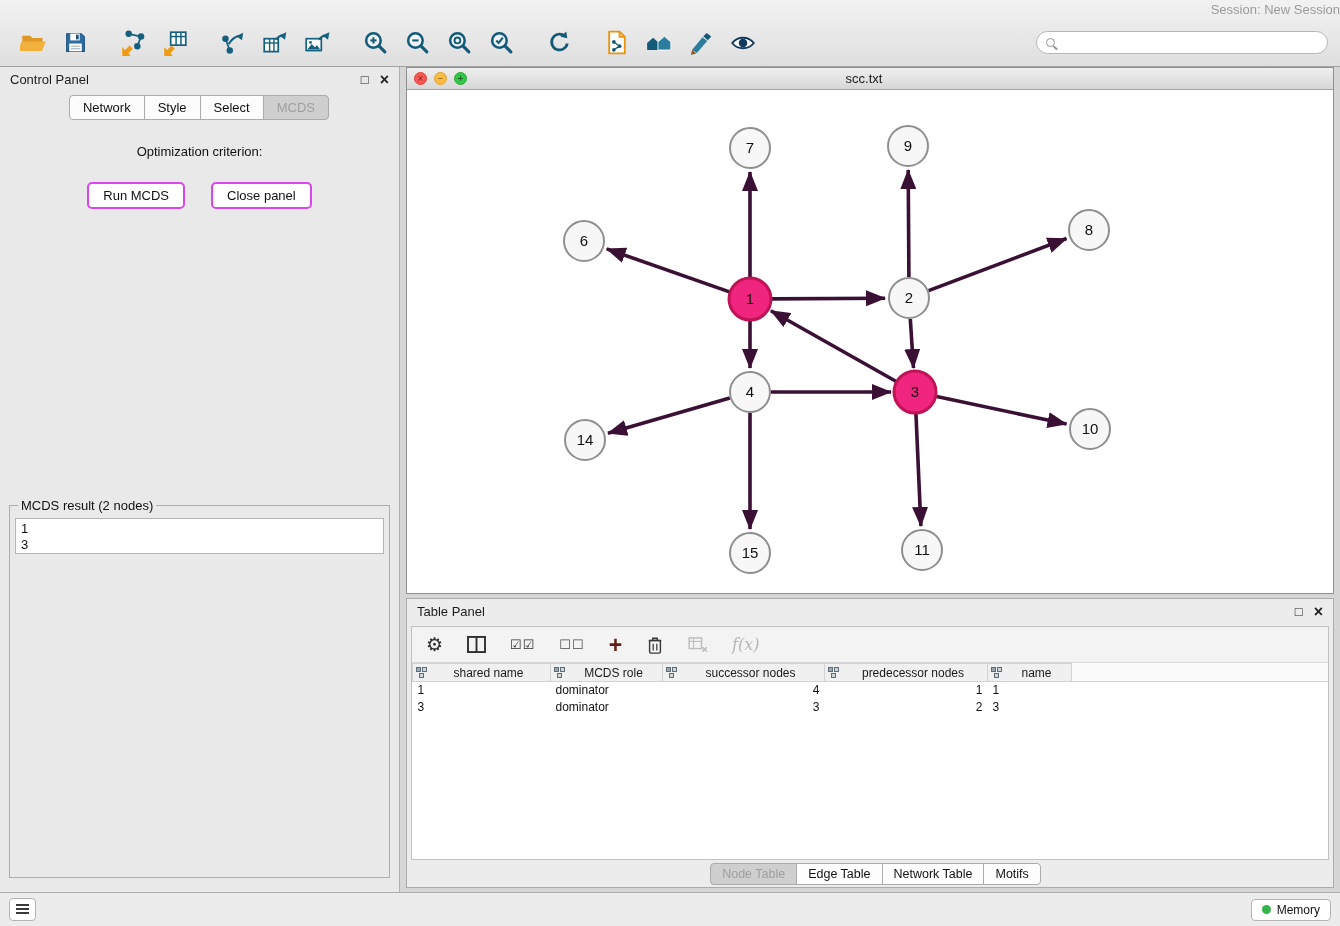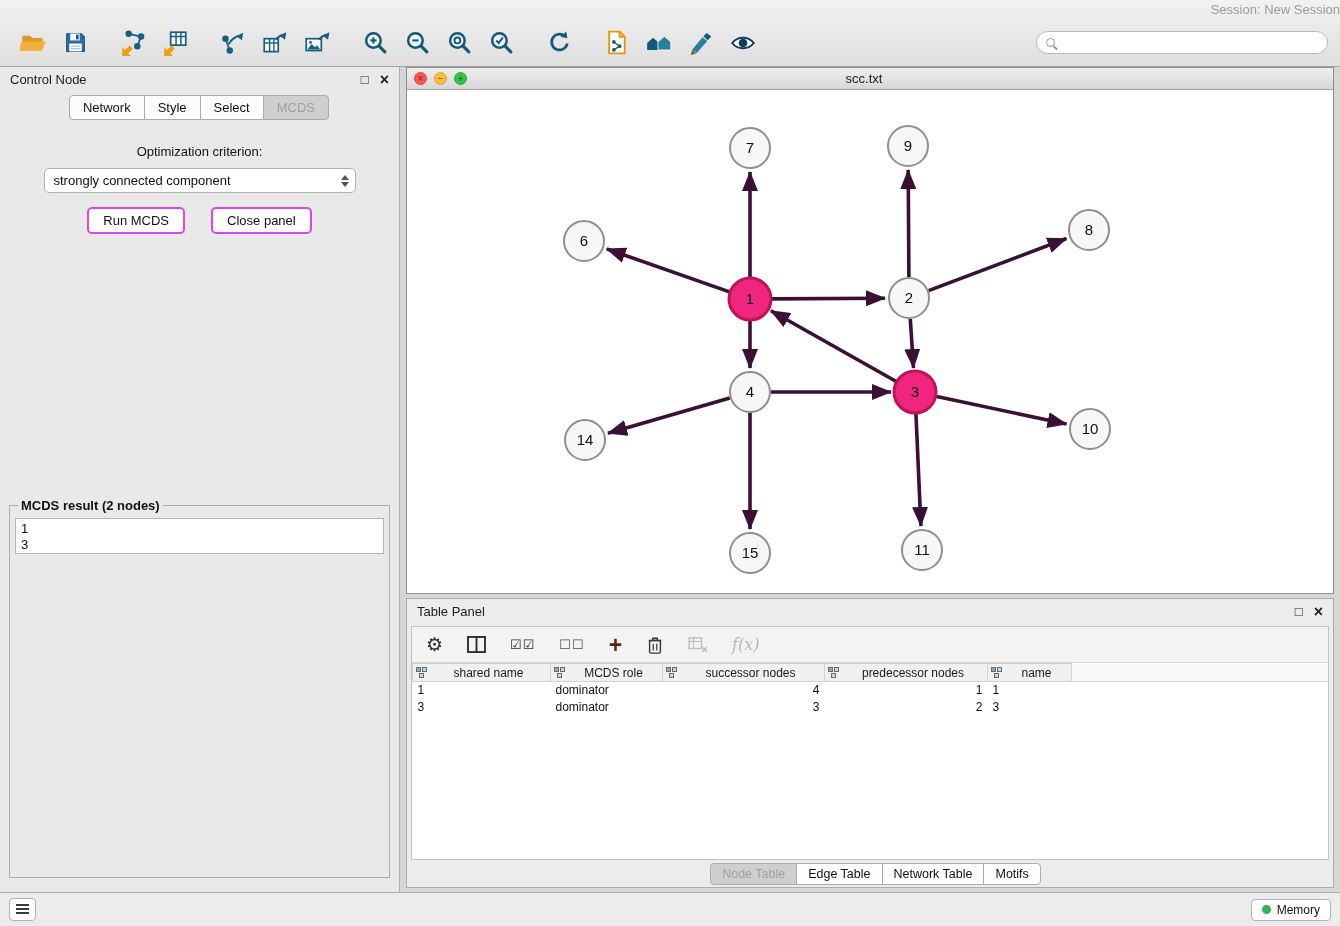--- a/index.html
+++ b/index.html
@@ -34,21 +34,21 @@
 .cp-content { flex:1; display:flex; flex-direction:column; align-items:center; padding-top:24px; min-height:0; }
 .opt-label { font-size:13px; color:#111; margin-bottom:9px; }
 .dropdown { width:312px; height:25px; background:#fff; border:1px solid #b3b3b3; border-radius:5px; display:flex; align-items:center; padding:0 6px 0 9px; font-size:13px; color:#111; }
 .dd-arrows { margin-left:auto; display:flex; flex-direction:column; gap:2px; align-items:center; }
 .dd-arrows i { width:0; height:0; border-left:4px solid transparent; border-right:4px solid transparent; display:block; }
 .dd-up { border-bottom:5px solid #555; }
 .dd-down { border-top:5px solid #555; }
 .cp-buttons { display:flex; gap:26px; margin-top:14px; }
 .btn { background:#fff; border:2px solid #d946ef; border-radius:5px; padding:4px 14px; font-size:13px; color:#111; }
 fieldset.result-fieldset { margin:auto 9px 14px; align-self:stretch; height:380px; border:1px solid #adadad; padding:5px 5px 6px; }
-fieldset.result-fieldset legend { font-size:13px; padding:0 3px; margin-left:3px; color:#111;font-weight:bold; }
+fieldset.result-fieldset legend { font-size:13px; padding:0 3px; margin-left:3px; color:#111; }
 .result-box { background:#fff; border:1px solid #b5b5b5; height:100%; overflow:hidden; padding:2px 0 0 5px; }
 .result-item { font-size:13px; line-height:16px; color:#111; }
 
 
 .right-side { flex:1; display:flex; flex-direction:column; padding:0 6px 4px 6px; min-width:0; }
 .network-window { height:527px; border:1px solid #8f8f8f; background:#fff; display:flex; flex-direction:column; flex:0 0 auto; }
 .net-titlebar { height:22px; background:linear-gradient(#efefef,#d7d7d7); border-bottom:1px solid #a5a5a5; display:flex; align-items:center; padding:0 7px; position:relative; flex:0 0 auto; }
 .traffic { display:flex; gap:7px; z-index:2; }
 .light { width:13px; height:13px; border-radius:50%; font-size:10px; line-height:12px; text-align:center; color:rgba(0,0,0,0.55); }
 .light.red { background:#fc5753; border:1px solid #df3e39; }
@@ -246,41 +246,34 @@
         <span class="loupe"></span>
         <input class="search-input" value="" placeholder="" style="">
       </div>
     </div>
   </div>
 
   <div class="main">
 
     <div class="control-panel">
       <div class="panel-header">
-        <span>Control Node</span>
+        <span>Control Panel</span>
         <span class="panel-controls">
           <span class="panel-ctl">□</span>
           <span class="panel-ctl close">×</span>
         </span>
       </div>
       <div class="cp-tabs">
           <div class="cp-tab">Network</div>
           <div class="cp-tab">Style</div>
           <div class="cp-tab">Select</div>
           <div class="cp-tab active">MCDS</div>
         </div>
       <div class="cp-content">
         <div class="opt-label">Optimization criterion:</div>
-        <div class="dropdown">
-          <span>strongly connected component</span>
-          <span class="dd-arrows">
-              <i class="dd-up"></i>
-              <i class="dd-down"></i>
-            </span>
-        </div>
         <div class="cp-buttons">
           <button class="btn">Run MCDS</button>
           <button class="btn">Close panel</button>
         </div>
         <fieldset class="result-fieldset">
           <legend>MCDS result (2 nodes)</legend>
           <div class="result-box">
               <div class="result-item">1</div>
               <div class="result-item">3</div>
             </div>

